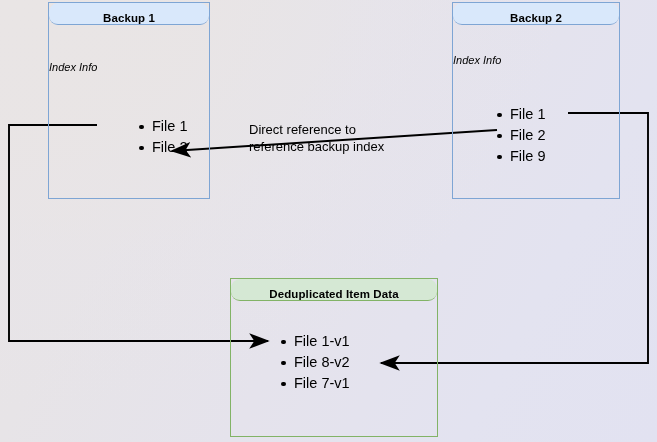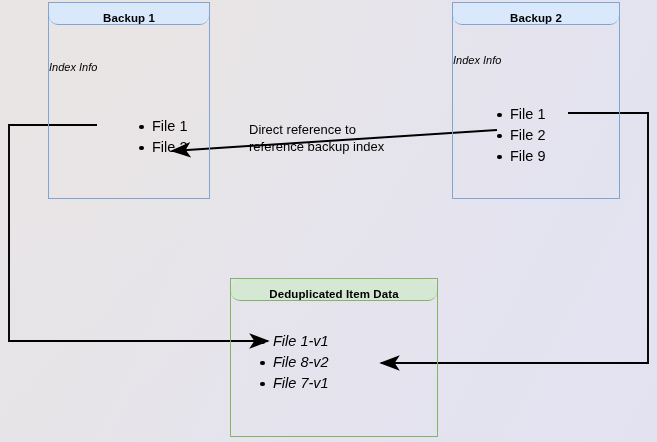--- a/index.html
+++ b/index.html
@@ -145,21 +145,21 @@
       <li>File 1</li>
       <li>File 2</li>
       <li>File 9</li>
     </ul>
   </div>
 
   <div class="box box-green" style="left:230px; top:278px; width:208px; height:159px;">
     <div class="box-header header-green">
       <span>Deduplicated Item Data</span>
     </div>
-    <ul class="item-list" style="left:27px; top:52px;font-style:italic;">
+    <ul class="item-list" style="left:48px; top:52px;">
       <li>File 1-v1</li>
       <li>File 8-v2</li>
       <li>File 7-v1</li>
     </ul>
   </div>
 
   <div class="center-label" style="left:249px; top:121px; width:160px;">
     <div>Direct reference to</div>
     <div>reference backup index</div>
   </div>

